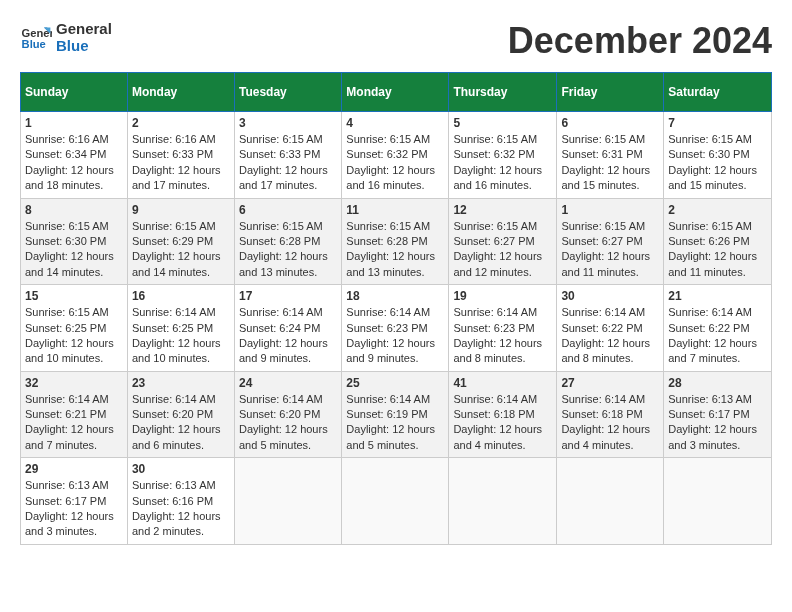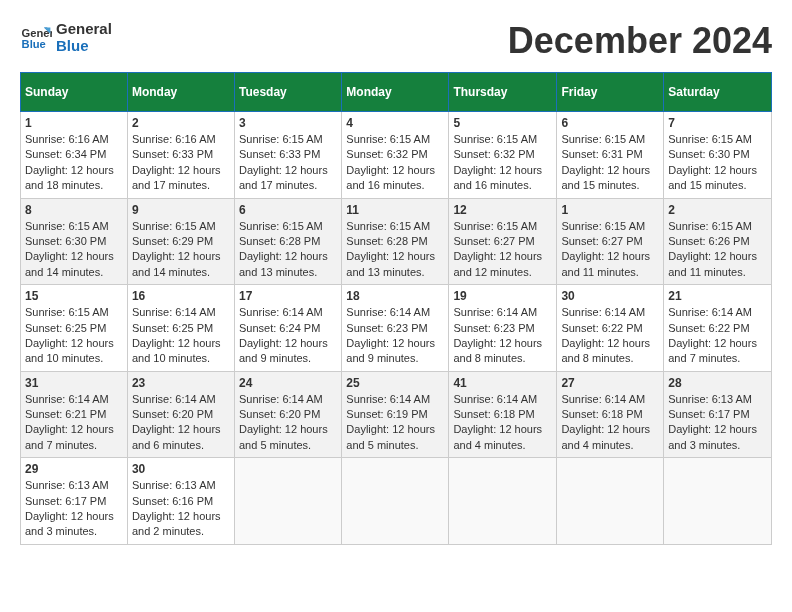--- a/index.html
+++ b/index.html
@@ -199,21 +199,21 @@
         <span class="day-num">30</span>
         <div class="day-info">Sunrise: 6:14 AM<br>Sunset: 6:22 PM<br>Daylight: 12 hours<br>and 8 minutes.</div>
       </td>
         <td>
         <span class="day-num">21</span>
         <div class="day-info">Sunrise: 6:14 AM<br>Sunset: 6:22 PM<br>Daylight: 12 hours<br>and 7 minutes.</div>
       </td>
       </tr>
       <tr>
         <td>
-        <span class="day-num">31</span>
+        <span class="day-num">32</span>
         <div class="day-info">Sunrise: 6:14 AM<br>Sunset: 6:21 PM<br>Daylight: 12 hours<br>and 7 minutes.</div>
       </td>
         <td>
         <span class="day-num">23</span>
         <div class="day-info">Sunrise: 6:14 AM<br>Sunset: 6:20 PM<br>Daylight: 12 hours<br>and 6 minutes.</div>
       </td>
         <td>
         <span class="day-num">24</span>
         <div class="day-info">Sunrise: 6:14 AM<br>Sunset: 6:20 PM<br>Daylight: 12 hours<br>and 5 minutes.</div>
       </td>

